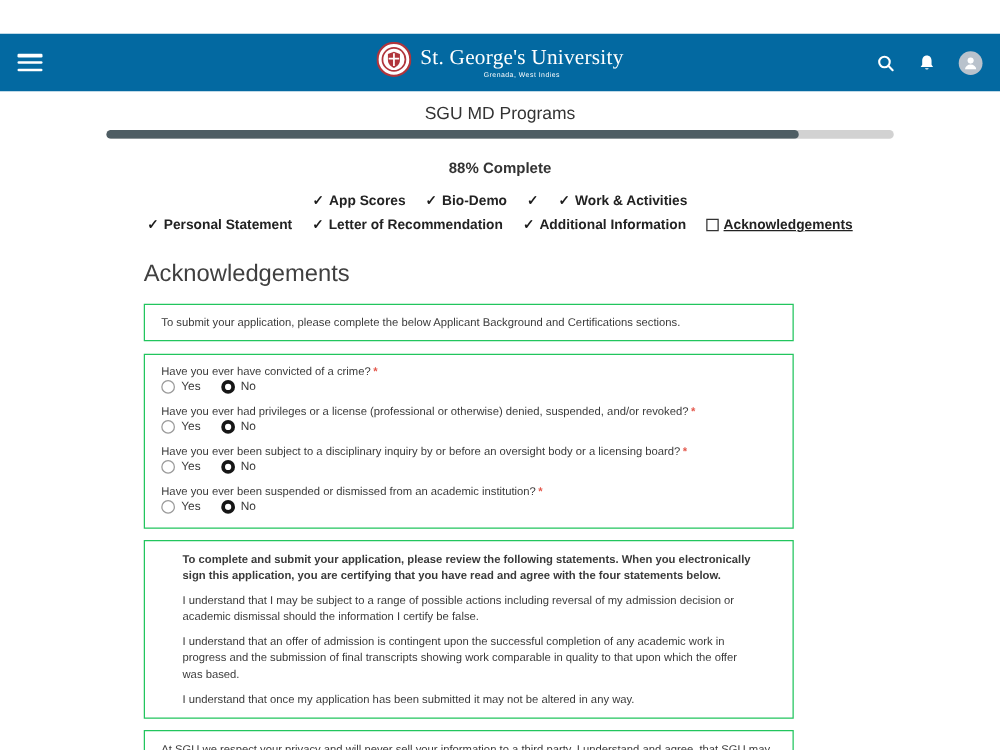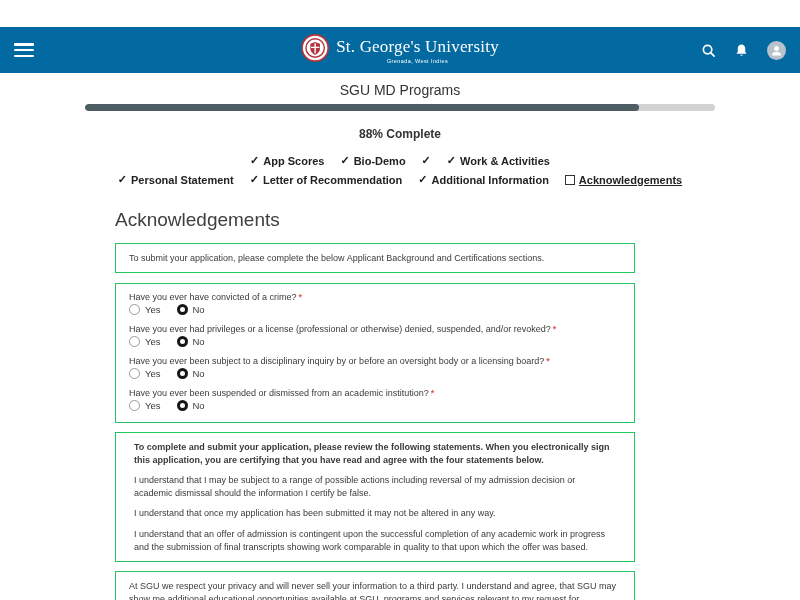--- a/index.html
+++ b/index.html
@@ -48,21 +48,21 @@
   .panel-intro { margin-top:12px; padding:9px 13px; font-size:9px; }
   .panel-questions { margin-top:10px; padding:8px 13px 2px; }
   .q-block { margin-bottom:6px; }
   .q-label { font-size:9px; margin-bottom:2px; color:#3a3a3a; }
   .req { color:#e4584c; font-weight:bold; margin-left:2px; }
   .radio-row { display:flex; align-items:flex-start; gap:16px; height:14px; margin-bottom:4px; }
   .radio-opt { display:flex; align-items:center; gap:5px; font-size:9.5px; cursor:pointer; }
   .radio { width:11px; height:11px; border-radius:50%; background:#fff;
            border:1.4px solid #9a9a9a; display:inline-block; }
   .radio.selected { border:3.4px solid #161616; }
-  .panel-statements { margin-top:9px; padding:8px 18px; font-size:9px; line-height:1.4; }
+  .panel-statements { margin-top:9px; padding:8px 30px; font-size:9px; line-height:1.4; }
   .panel-statements p { margin-bottom:8px; }
   .panel-statements p:last-child { margin-bottom:0; }
   .stmt-intro { font-weight:bold; }
   .panel-privacy { margin-top:9px; padding:8px 13px; font-size:9px; line-height:1.45; }
 </style>
 </head>
 <body>
 
 <header class="topbar">
   <div class="menu-btn">
@@ -224,19 +224,19 @@
         <span>No</span>
       </span>
     </div>
   </div>
 
 </div>
 
 <div class="panel panel-statements">
   <p class="stmt-intro">To complete and submit your application, please review the following statements. When you electronically sign this application, you are certifying that you have read and agree with the four statements below.</p>
   <p>I understand that I may be subject to a range of possible actions including reversal of my admission decision or academic dismissal should the information I certify be false.</p>
+  <p>I understand that an offer of admission is contingent upon the successful completion of any academic work in progress and the submission of final transcripts showing work comparable in quality to that upon which the offer was based.</p>
   <p>I understand that once my application has been submitted it may not be altered in any way.</p>
-  <p>I understand that an offer of admission is contingent upon the successful completion of any academic work in progress and the submission of final transcripts showing work comparable in quality to that upon which the offer was based.</p>
 </div>
 
 <div class="panel panel-privacy">
   <span>At SGU we respect your privacy and will never sell your information to a third party. I understand and agree, that SGU may show me additional educational opportunities available at SGU, programs and services relevant to my request for information. I acknowledge that my data will be</span>
 </div>
 
 </body></html>

